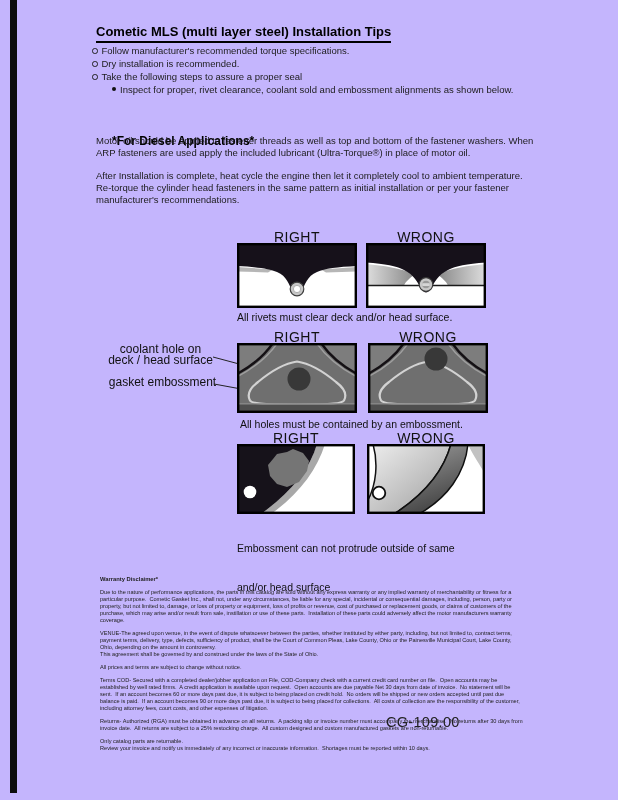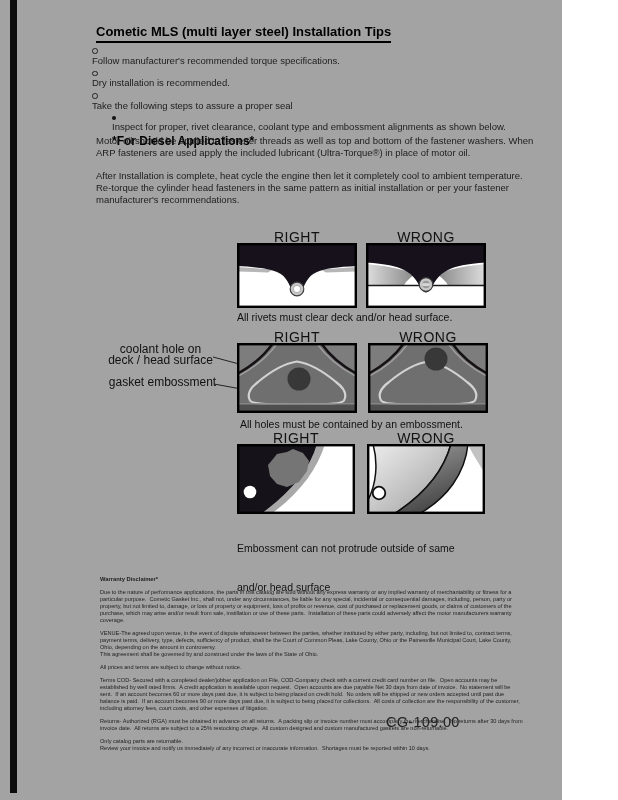--- a/index.html
+++ b/index.html
@@ -1,22 +1,22 @@
 <!DOCTYPE html>
 <html><head>
 <meta charset="utf-8">
 <style>
   html,body{margin:0;padding:0;background:#fff;}
-  .page{position:relative;width:562px;height:800px;background:#a3a3a3;overflow:hidden;
+  .page{position:relative;width:618px;height:800px;background:#c4b5fd;overflow:hidden;
         font-family:"Liberation Sans","DejaVu Sans",sans-serif;color:#1c1c1c;}
   .left-bar{position:absolute;left:10px;top:0;width:7px;height:793px;background:#0d0d0d;}
   .title{position:absolute;left:96px;top:24px;margin:0;font-size:13px;font-weight:bold;color:#000;
          border-bottom:2px solid #000;padding-bottom:2px;display:inline-block;white-space:pre;}
   .tips{position:absolute;left:92px;top:44px;width:470px;font-size:9.5px;line-height:13px;}
-  .tip-row{display:flex;align-items:flex-start;flex-direction:column;}
+  .tip-row{display:flex;align-items:flex-start;}
   .tip-row.sub{padding-left:20px;}
   .marker{flex:0 0 auto;width:4px;height:4px;border-radius:50%;margin:4px 4px 0 0;}
   .marker.hollow{border:1px solid #222;width:3.5px;height:3.5px;}
   .marker.solid{background:#111;}
   .tip-text{white-space:pre-wrap;}
   .h2{position:absolute;left:96px;top:118px;margin:16px;font-size:12px;font-weight:bold;color:#000;}
   .para{position:absolute;left:96px;width:442px;font-size:9.5px;line-height:12px;white-space:pre-wrap;}
   .rw-label{position:absolute;width:120px;text-align:center;font-size:14px;letter-spacing:.5px;color:#111;font-weight:500;}
   .caption{position:absolute;font-size:10.5px;line-height:13px;color:#111;white-space:pre-wrap;}
   .diag{position:absolute;}
@@ -45,21 +45,21 @@
     <div class="tip-row">
       <span class="marker hollow"></span>
       <span class="tip-text">Dry installation is recommended.</span>
     </div>
     <div class="tip-row">
       <span class="marker hollow"></span>
       <span class="tip-text">Take the following steps to assure a proper seal</span>
     </div>
     <div class="tip-row sub">
       <span class="marker solid"></span>
-      <span class="tip-text">Inspect for proper, rivet clearance, coolant type and embossment alignments as shown below.</span>
+      <span class="tip-text">Inspect for proper, rivet clearance, coolant sold and embossment alignments as shown below.</span>
     </div>
   </div>
 
   <h2 class="h2">*For Diesel Applications*</h2>
   <div class="para" style="top:135px;">Motor oil should be applied to fastener threads as well as top and bottom of the fastener washers. When ARP fasteners are used apply the included lubricant (Ultra-Torque®) in place of motor oil.</div>
   <div class="para" style="top:170px;">After Installation is complete, heat cycle the engine then let it completely cool to ambient temperature. Re-torque the cylinder head fasteners in the same pattern as initial installation or per your fastener manufacturer's recommendations.</div>
 
   <div class="rw-label" style="left:237px;top:229px;">RIGHT</div>
   <div class="rw-label" style="left:366px;top:229px;">WRONG</div>
 

